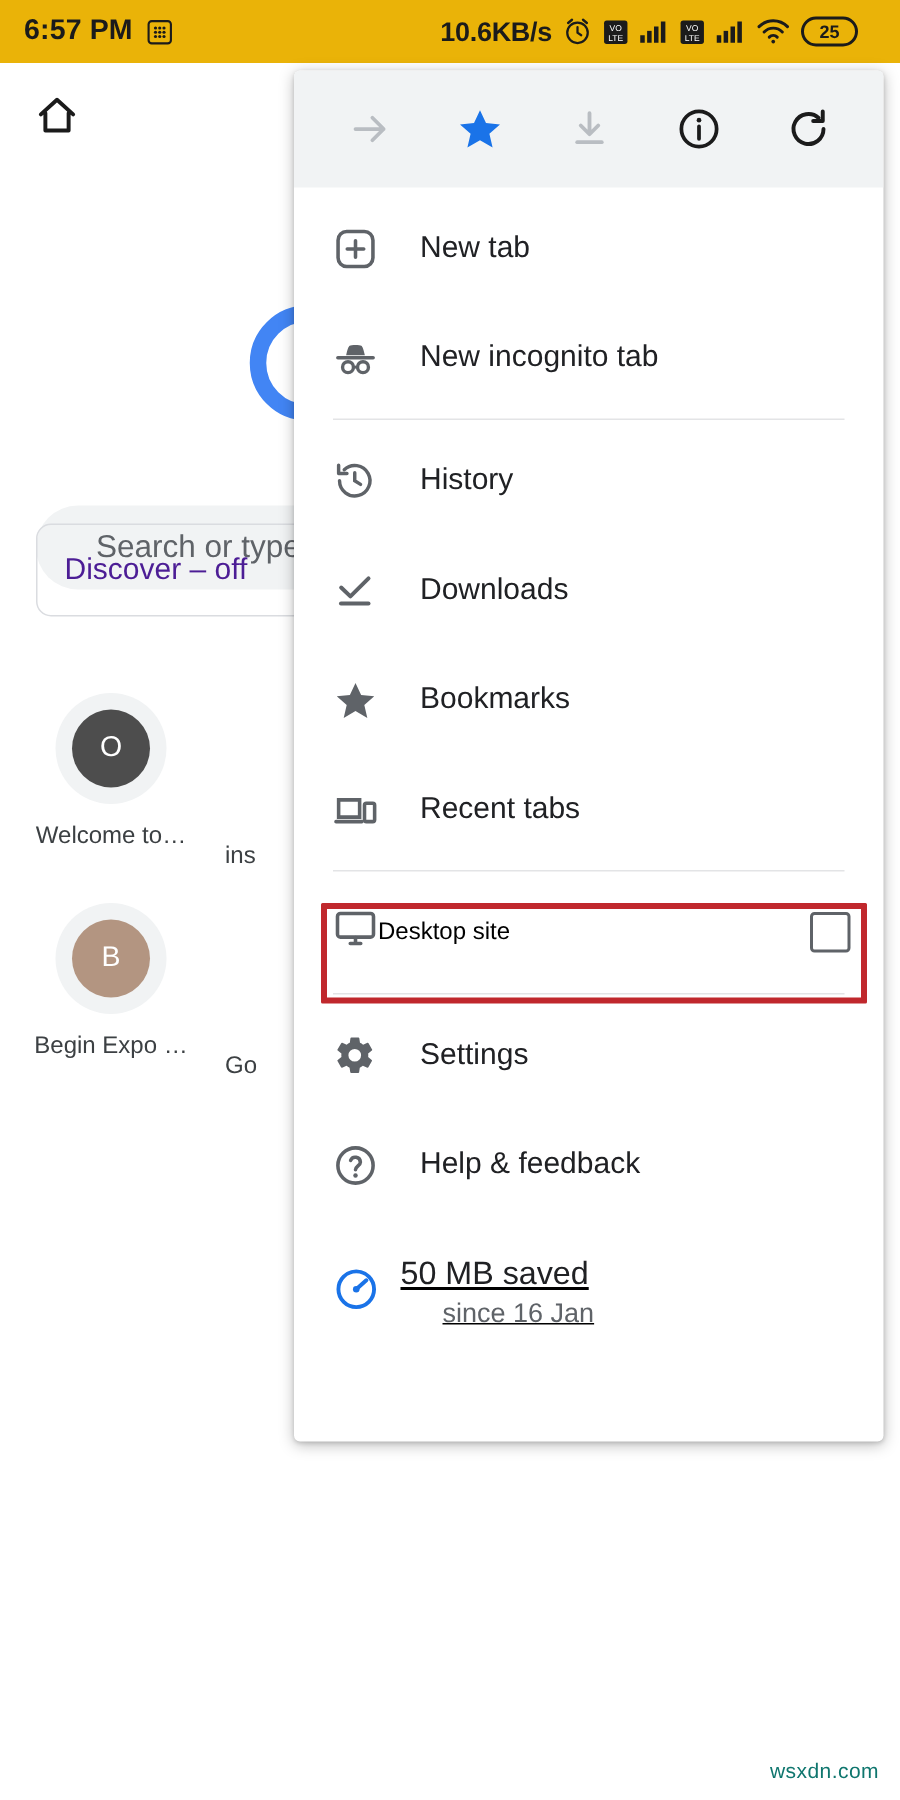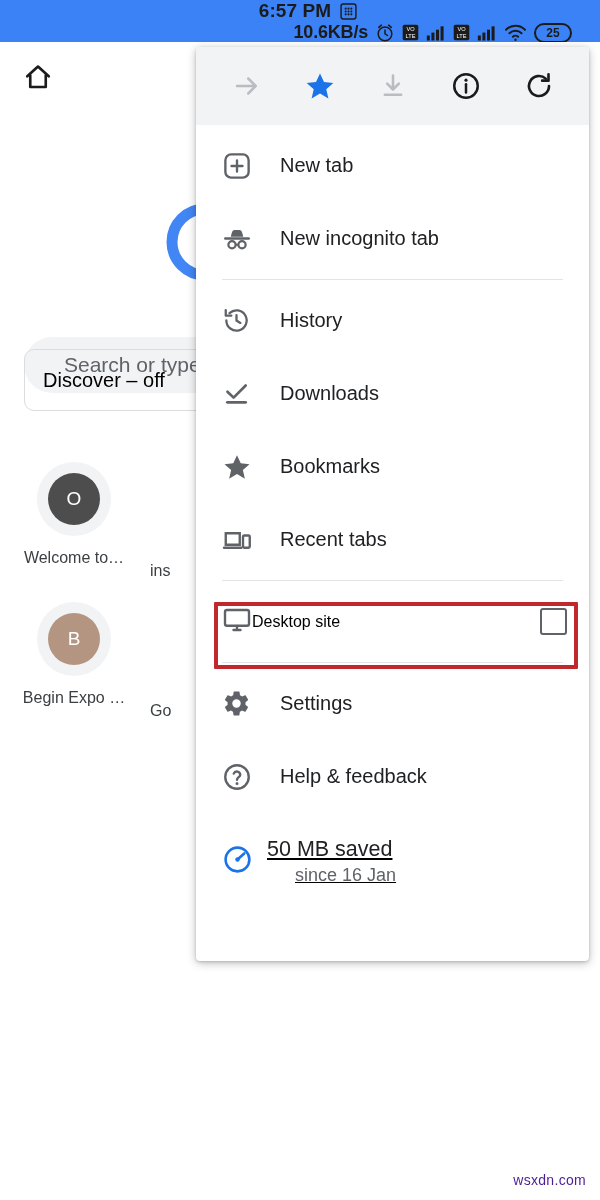--- a/index.html
+++ b/index.html
@@ -8,21 +8,21 @@
     font-family:"Liberation Sans", sans-serif;
     background:#ffffff;
     position:relative;
     overflow:hidden;
     -webkit-font-smoothing:antialiased;
   }
 
   
   .statusbar{
     position:absolute; top:0; left:0; width:600px; height:42px;
-    display:flex; align-items:center; background:#3b82f6;flex-direction:column;
+    display:flex; align-items:center; background:#eab308;
   }
   .sb-left{ display:flex; align-items:center; gap:9px; padding-left:16px; }
   .sb-time{ font-size:19px; font-weight:700; color:#1b1b1b; letter-spacing:.1px; }
   .sb-right{ margin-left:auto; display:flex; align-items:center; gap:7px; padding-right:28px; }
   .sb-speed{ font-size:18px; font-weight:700; color:#1b1b1b; letter-spacing:-.2px; }
   .icon-box{ display:inline-flex; align-items:center; justify-content:center; }
   .battery{
     width:38px; height:20px; border:2px solid #1b1b1b; border-radius:10px;
     display:flex; align-items:center; justify-content:center;
     font-size:12px; font-weight:700; color:#1b1b1b;
@@ -56,21 +56,21 @@
   }
   .tile-label-cut{ font-size:16px; color:#3c4043; white-space:nowrap; margin-top:13px; }
   .cut-col{ width:150px; display:flex; flex-direction:column; align-items:flex-start;
             padding-top:87px; padding-left:2px; overflow:hidden;}
 
   .discover{
     position:absolute; left:24px; top:307px; width:300px; height:62px;
     border:1px solid #dadce0; border-radius:10px;
     display:flex; align-items:center; padding-left:18px;
   }
-  .discover span{ font-size:20px; color:#000000; white-space:nowrap;text-align:right; }
+  .discover span{ font-size:20px; color:#4c1d95; white-space:nowrap;text-align:right; }
 
   
   .menu{
     position:absolute; left:196px; top:47px; width:393px; height:914px;
     background:#ffffff; border-radius:4px;
     box-shadow:0 2px 10px rgba(0,0,0,.26), 0 1px 3px rgba(0,0,0,.16);
     overflow:hidden;
   }
   .menu-header{
     height:78px; background:#f1f3f4; display:flex; align-items:center;
@@ -100,21 +100,21 @@
     margin-left:auto; width:27px; height:27px;
     border:2.5px solid #5f6368; border-radius:3px; background:#fff;
   }
   .highlight-box{
     position:absolute; left:18px; right:11px; top:555px; height:67px;
     border:4px solid #c0282d; pointer-events:none; border-radius:1px;
   }
 
   .watermark{
     position:absolute; right:14px; bottom:12px;
-    font-size:14px; color:#4c1d95; letter-spacing:.3px;
+    font-size:14px; color:#0f766e; letter-spacing:.3px;
   }
 </style>
 </head>
 <body>
 
 <div class="statusbar">
   <div class="sb-left">
     <span class="sb-time">6:57 PM</span>
     <span class="icon-box">
       <svg width="17" height="17" viewBox="0 0 24 24">

